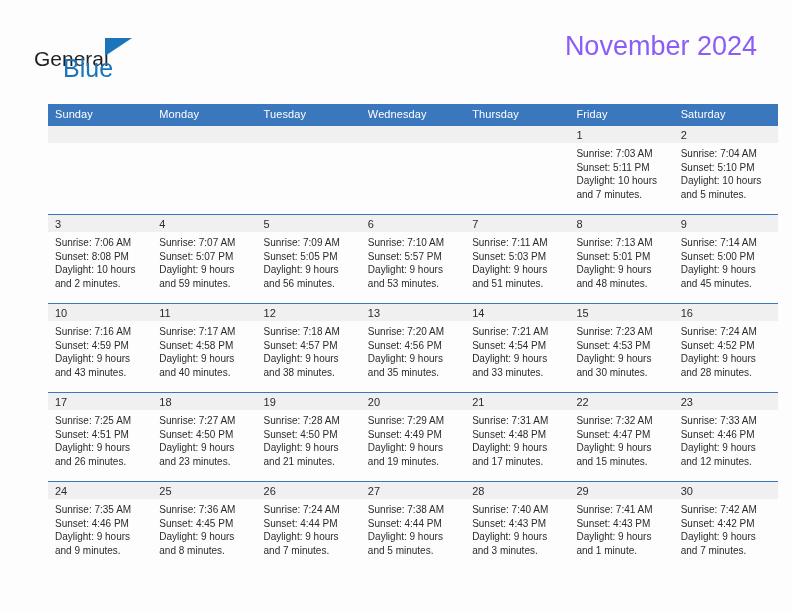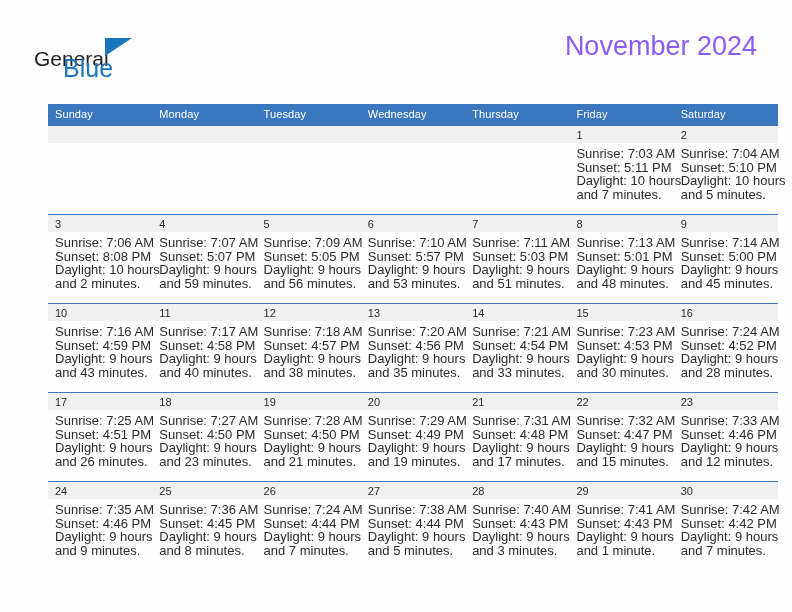--- a/index.html
+++ b/index.html
@@ -121,21 +121,21 @@
     background: #f0f0f0;
     height: 17px;
     padding: 2px 0 0 7px;
     box-sizing: border-box;
     font-size: 11px;
     color: #2b2b2b;
     line-height: 15px;
   }
   .cell-body {
     padding: 4px 5px 0 7px;
-    font-size: 13px;
+    font-size: 10px;
     line-height: 13.6px;
     color: #2b2b2b;
   }
   .cell-body .line { white-space: nowrap; }
 
   td.empty .daynum-band { background: #f0f0f0; }
   td.empty .cell-body { visibility: hidden; }
 </style>
 </head>
 <body>

